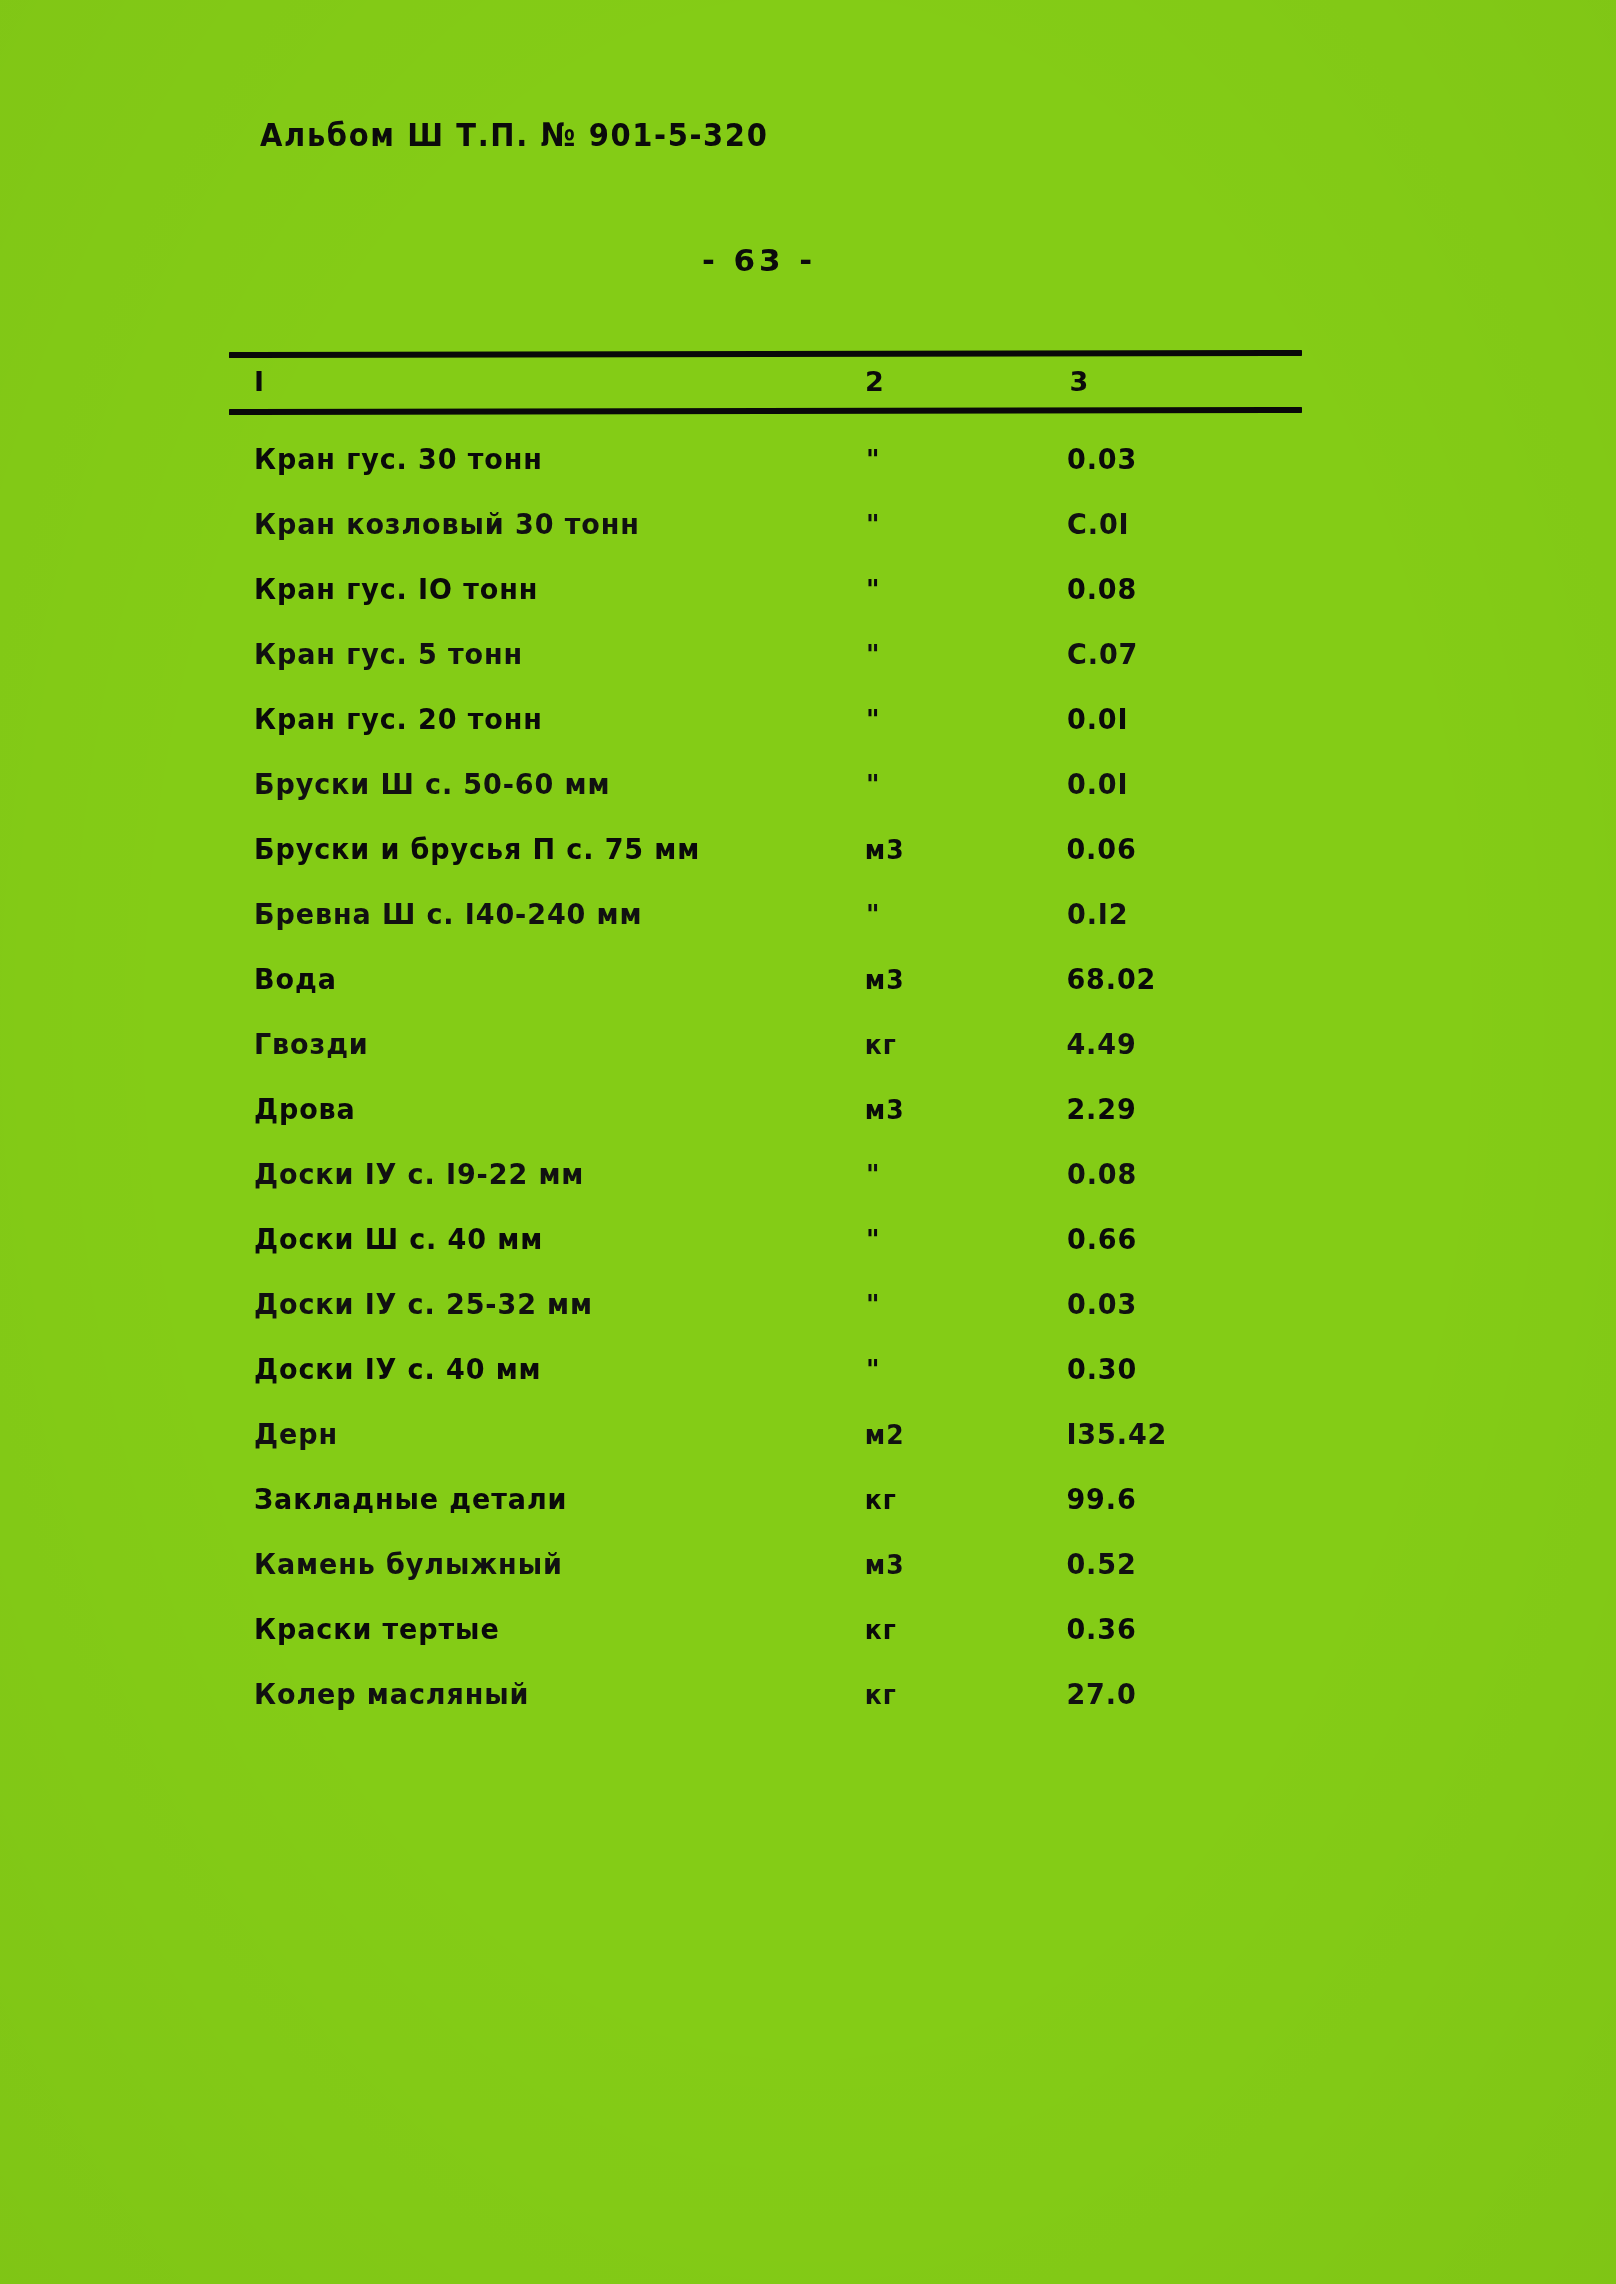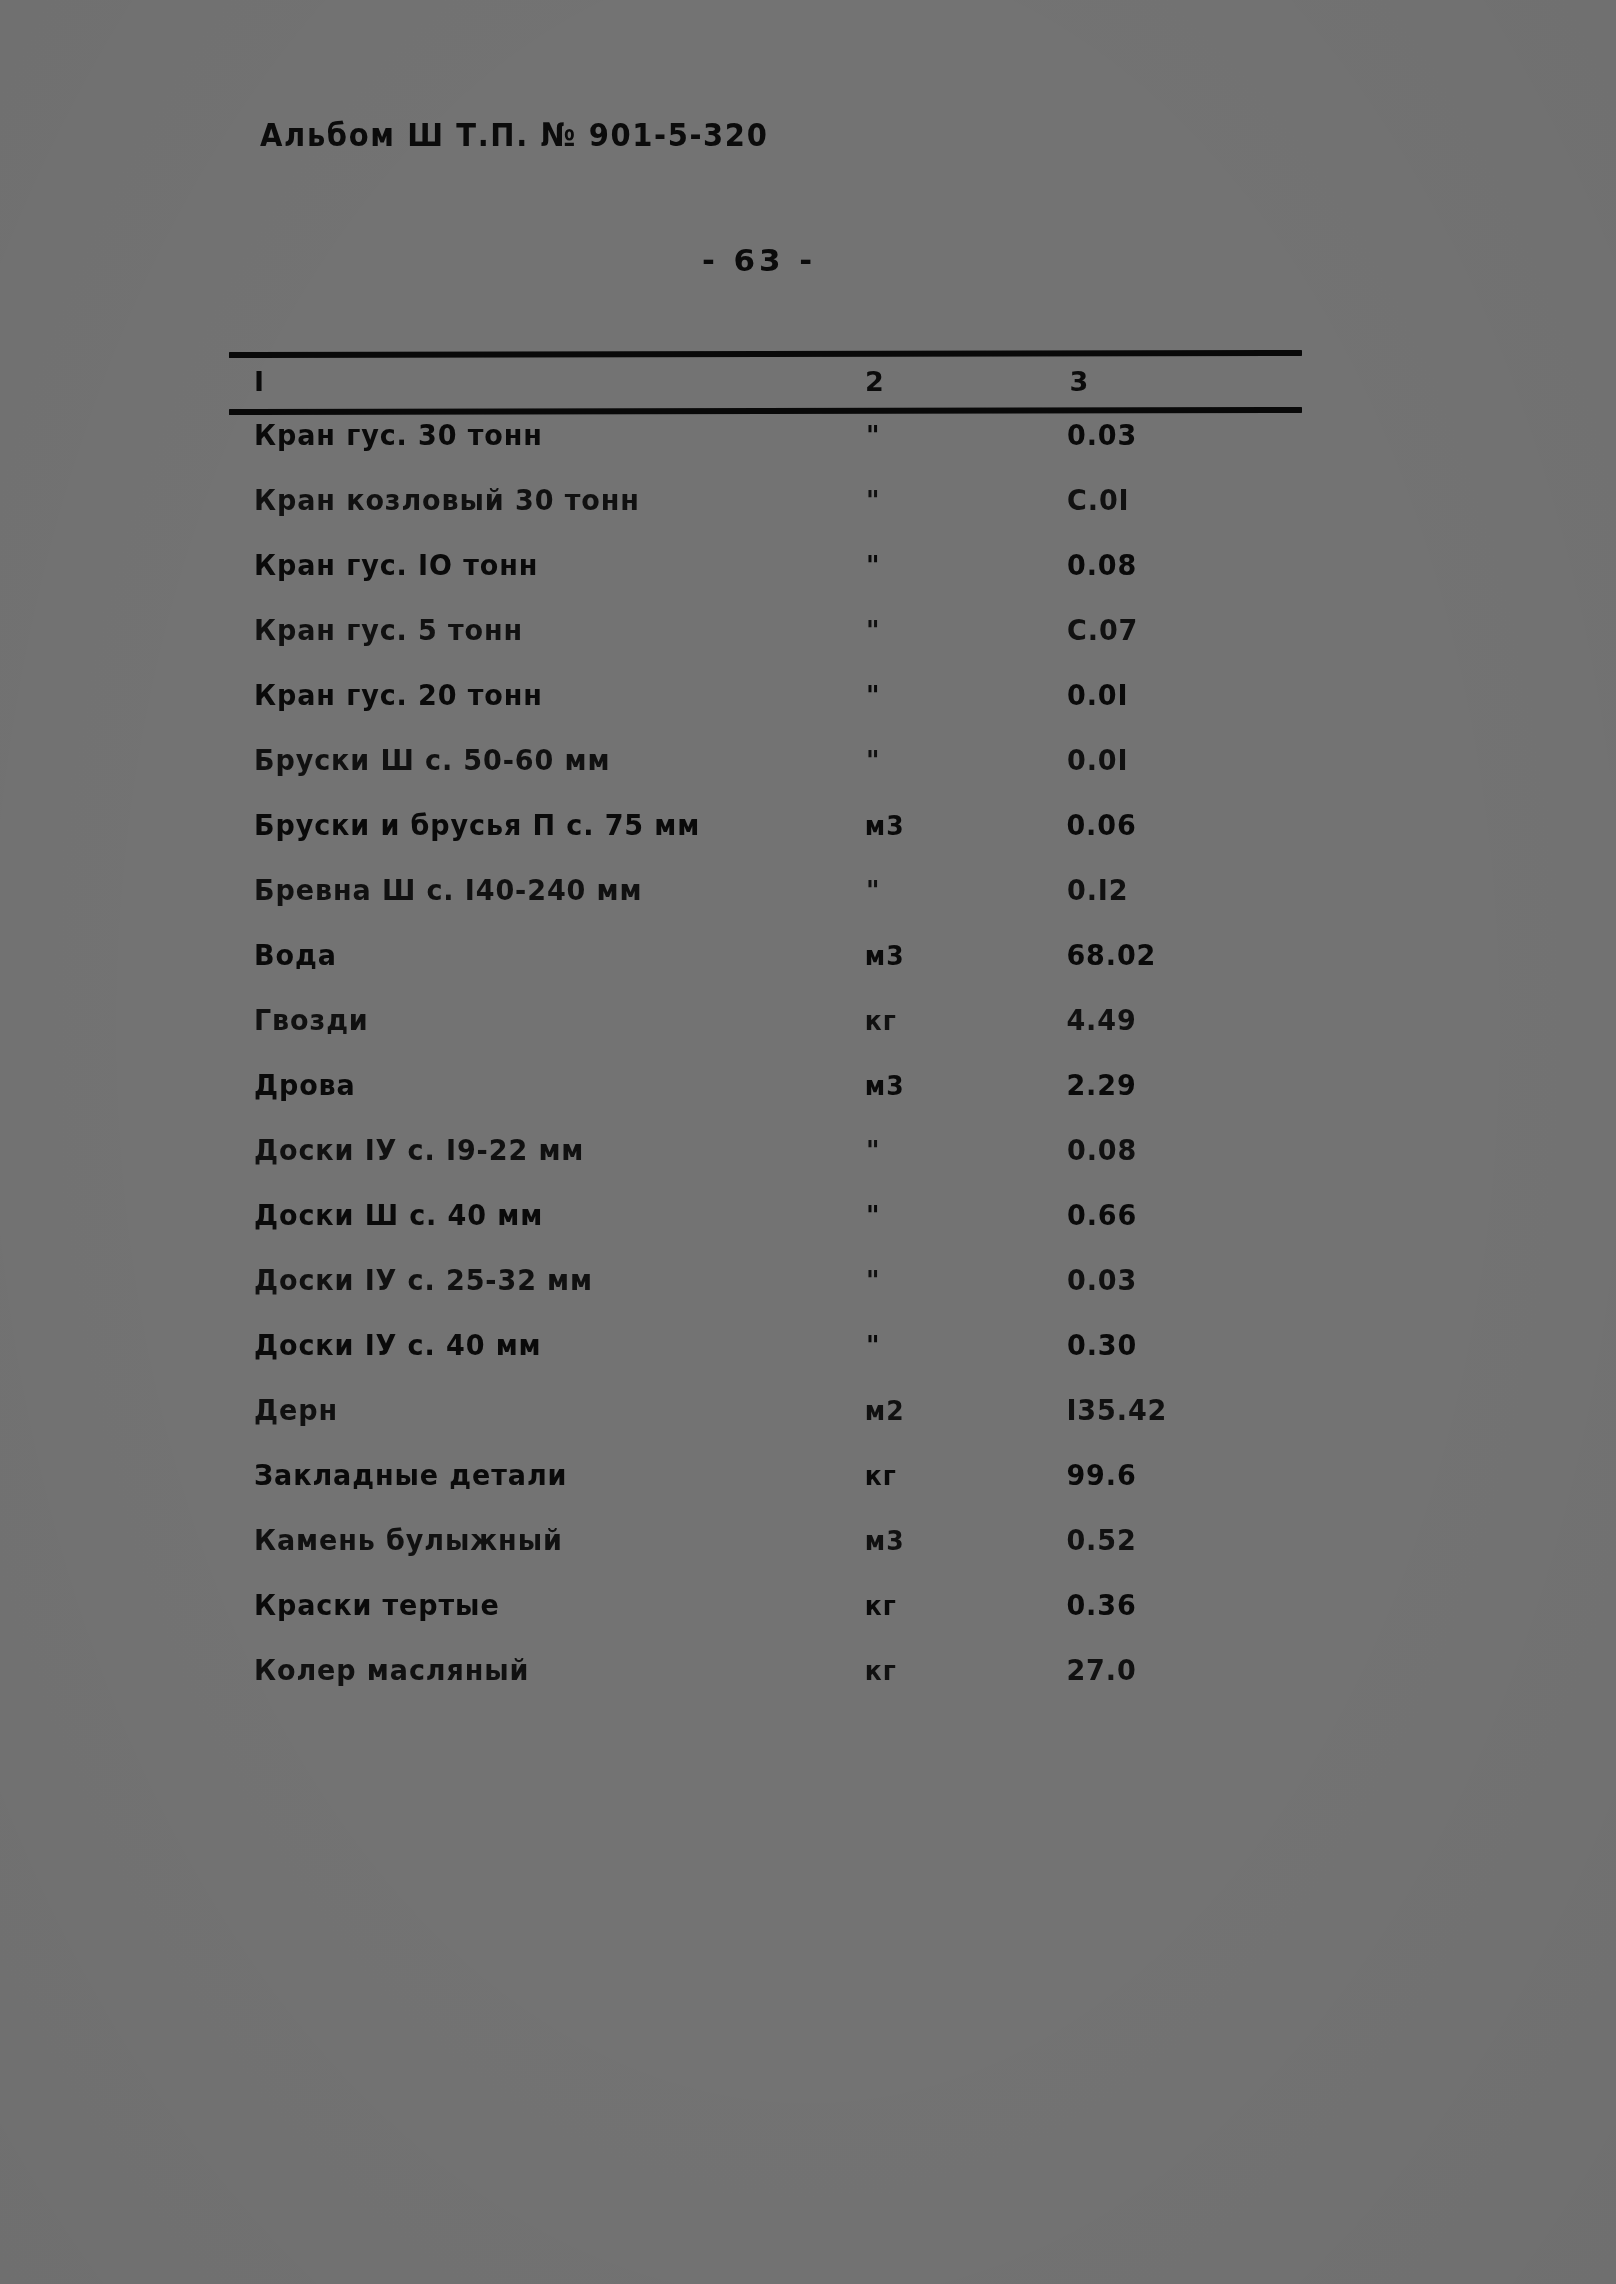--- a/index.html
+++ b/index.html
@@ -7,21 +7,21 @@
     padding: 0;
     background: #ffffff;
   }
   body {
     font-family: "DejaVu Sans", sans-serif;
   }
   .page {
     position: relative;
     width: 1616px;
     height: 2284px;
-    background: #737373;
+    background: #84cc16;
     overflow: hidden;
   }
   
   .paper-texture {
     position: absolute;
     inset: 0;
     background:
       radial-gradient(ellipse at 50% 45%, rgba(255,255,255,0) 55%, rgba(0,0,0,0.035) 100%);
     pointer-events: none;
   }
@@ -84,21 +84,21 @@
     font-size: 27px;
     font-weight: 700;
     color: #0b0b0b;
     letter-spacing: 0.7px;
   }
   .head-cell.c1 { padding-left: 25px; }
   .head-cell.c2 { text-align: left; padding-left: 17px; }
   .head-cell.c3 { text-align: left; padding-left: 21px; }
 
   .rows {
-    padding-top: 6px;
+    padding-top: 30px;
   }
   .row {
     display: flex;
     align-items: baseline;
     height: 65px;
   }
   .cell {
     font-size: 27px;
     font-weight: 700;
     color: #101010;

